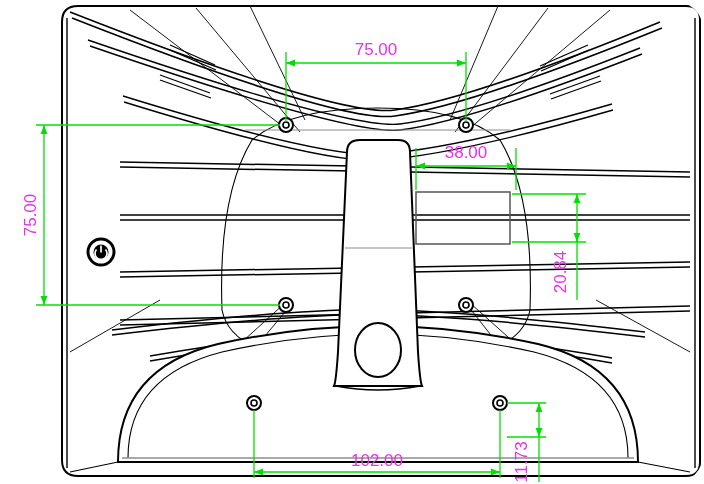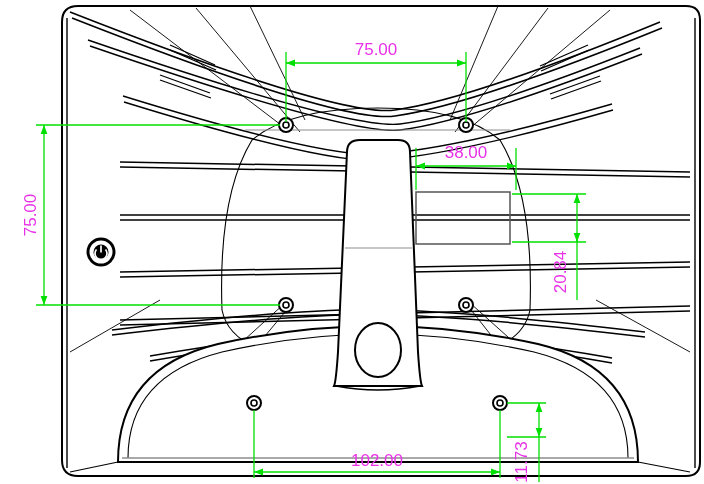--- a/index.html
+++ b/index.html
@@ -9,20 +9,21 @@
   }
   body {
     font-family: "Liberation Sans", sans-serif;
   }
   #stage {
     position: relative;
     width: 704px;
     height: 484px;
     background: #ffffff;
     overflow: hidden;
+    border-radius: 32px;
   }
   #stage svg {
     display: block;
   }
   .dim-text {
     font-family: "Liberation Sans", sans-serif;
     font-size: 17px;
     fill: #e832e8;
   }
   .dim-text-v {

